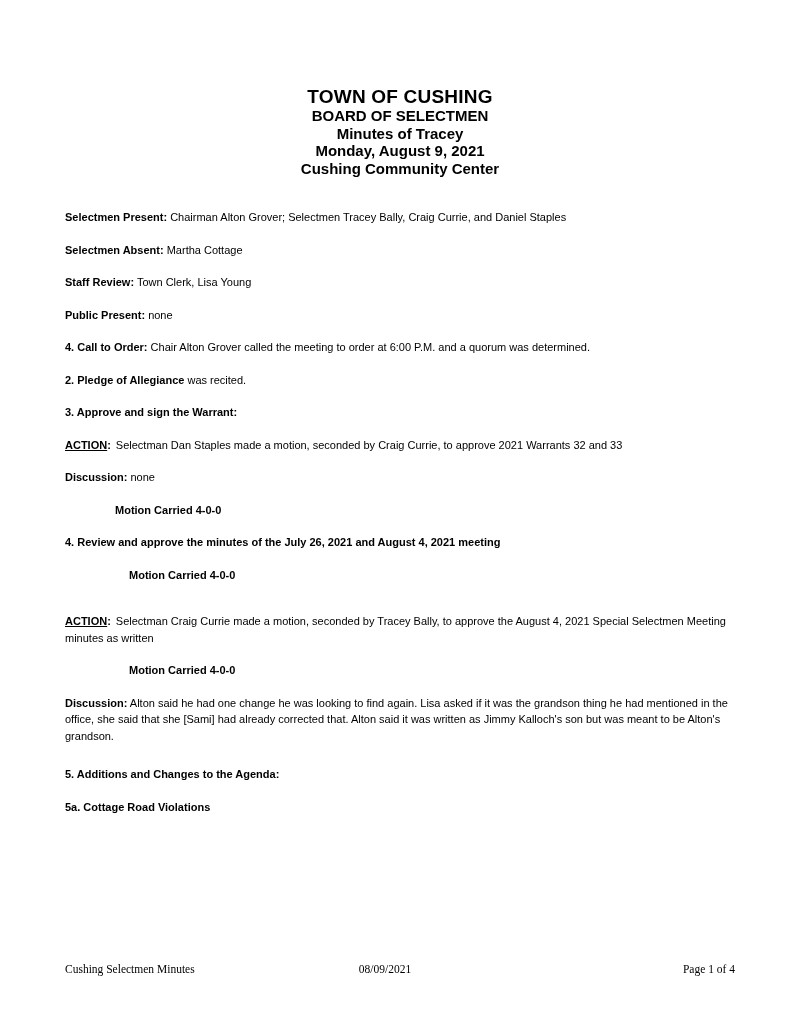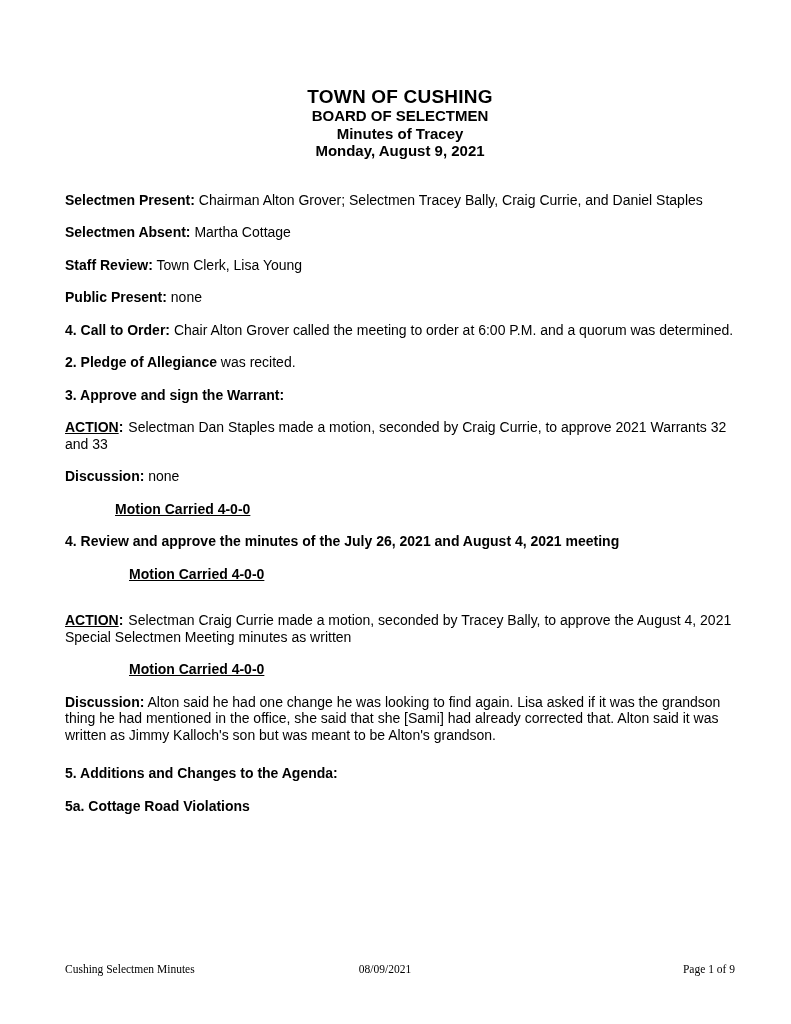--- a/index.html
+++ b/index.html
@@ -24,32 +24,31 @@
     font-size: 19px;
     font-weight: bold;
     line-height: 21px;
     letter-spacing: 0.2px;
   }
   .doc-subtitle {
     font-size: 15px;
     font-weight: bold;
     line-height: 17.5px;
   }
-  .body-text { font-size: 14px; line-height: 16.5px; }
+  .body-text { font-size: 11px; line-height: 16.5px; }
   .p { margin-bottom: 16px; }
   .p.wide-after { margin-bottom: 30px; }
   .p.mid-after { margin-bottom: 22px; }
   .lead { font-weight: bold; }
   .action-label { font-weight: bold; text-decoration: underline; }
   .action-colon { font-weight: bold; padding-right: 5px; }
   .heading { font-weight: bold; }
   .motion {
     font-weight: bold;
     margin-left: 50px;
-    text-decoration: underline;
   }
   .motion.deep { margin-left: 64px; }
   .doc-footer {
     position: absolute;
     left: 65px;
     right: 56px;
     top: 963px;
     display: flex;
     justify-content: space-between;
     font-family: "Liberation Serif", "DejaVu Serif", serif;
@@ -65,20 +64,21 @@
 </head>
 <body>
 
 <div class="page">
 
   <div class="doc-header">
     <div class="doc-title">TOWN OF CUSHING</div>
     <div class="doc-subtitle">BOARD OF SELECTMEN</div>
     <div class="doc-subtitle">Minutes of Tracey</div>
     <div class="doc-subtitle">Monday, August 9, 2021</div>
+    <div class="doc-subtitle">Cushing Community Center</div>
   </div>
 
   <div class="body-text">
 
     <div class="p"><span class="lead">Selectmen Present:</span><span> Chairman Alton Grover; Selectmen Tracey Bally, Craig Currie, and Daniel Staples</span></div>
 
     <div class="p"><span class="lead">Selectmen Absent:</span><span> Martha Cottage</span></div>
 
     <div class="p"><span class="lead">Staff Review:</span><span> Town Clerk, Lisa Young</span></div>
 
@@ -109,16 +109,16 @@
 
     <div class="p heading">5. Additions and Changes to the Agenda:</div>
 
     <div class="p heading">5a. Cottage Road Violations</div>
 
   </div>
 
   <div class="doc-footer">
     <span>Cushing Selectmen Minutes</span>
     <span class="center-slot">08/09/2021</span>
-    <span>Page 1 of 9</span>
+    <span>Page 1 of 4</span>
   </div>
 
 </div>
 
 </body></html>

